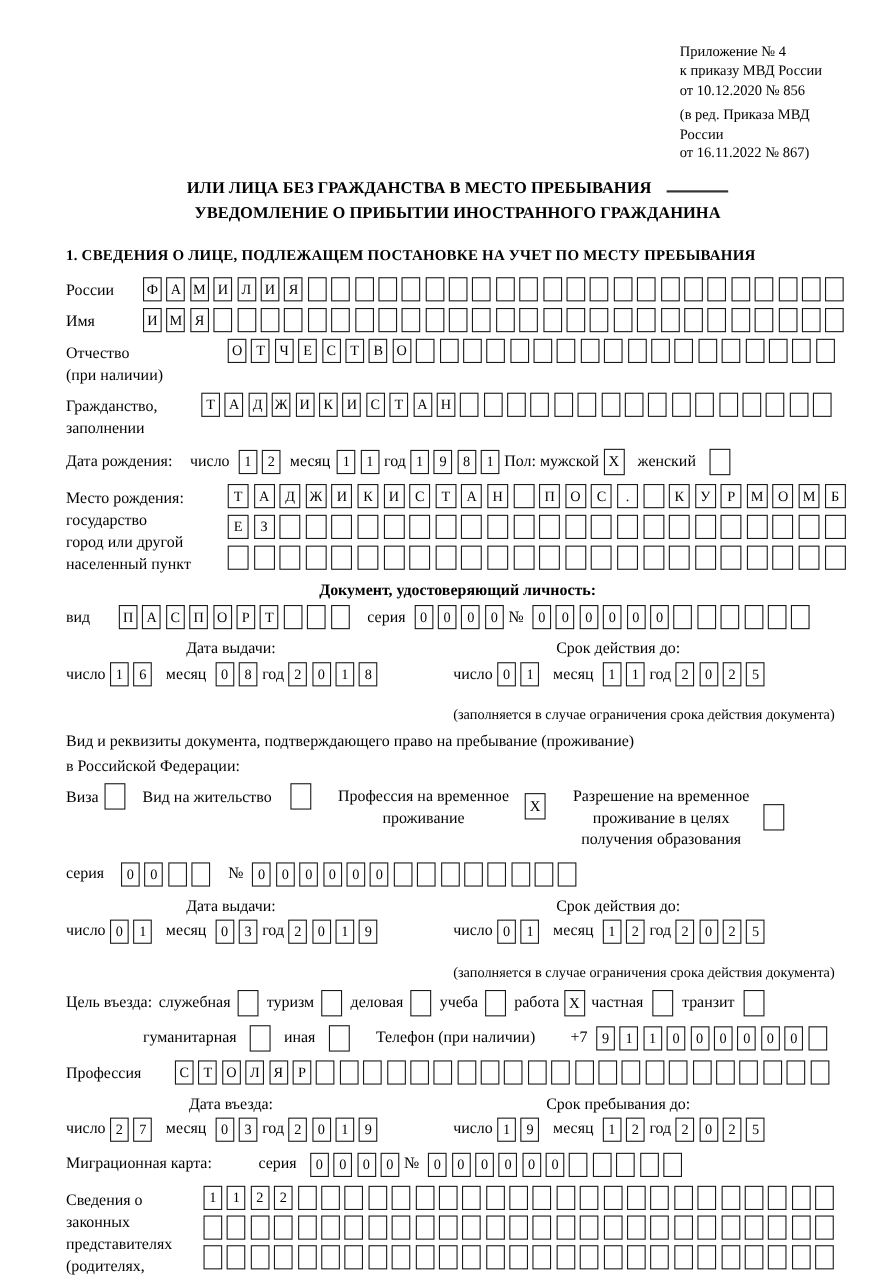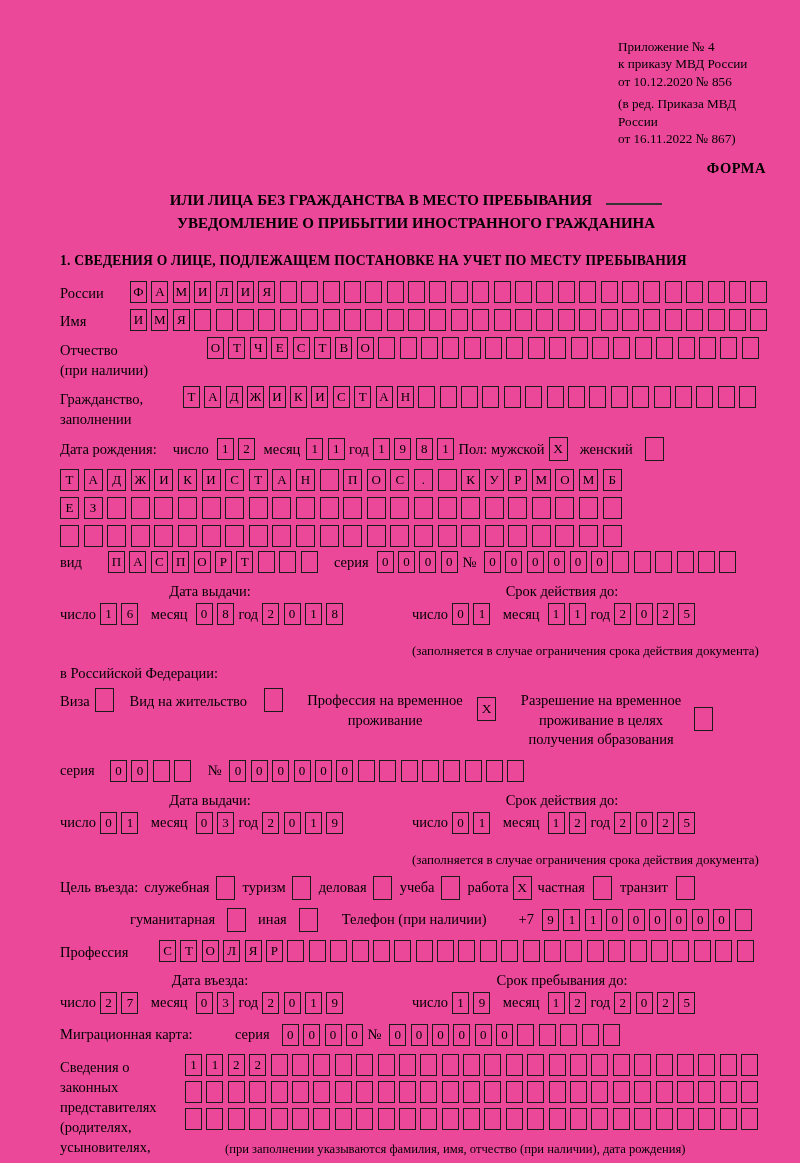--- a/index.html
+++ b/index.html
@@ -1,21 +1,21 @@
 <!DOCTYPE html>
 <html><head>
 <meta charset="utf-8">
 <style>
   * { box-sizing: border-box; margin: 0; padding: 0; }
   html,body { background:#888; }
   .page {
     position: relative;
     width: 800px; height: 1163px;
     margin: 0 auto;
-    background: #ec4899;
+    background: #ffffff;
     color: #000;
     font-family: "Liberation Serif", "DejaVu Serif", serif;
     font-size: 14.5px;
     padding: 38px 28px 0 60px;
     overflow: hidden;
   }
   .ref { margin-left: 558px; font-size: 13.2px; line-height: 1.32; }
   .ref .gap { margin-top: 5px; }
   .forma { text-align: right; font-weight: bold; font-size: 14.5px; padding-right: 6px; margin-top: 12px; letter-spacing: .5px; }
   .title { text-align: center; font-weight: bold; font-size: 15px; line-height: 1.55; margin-top: 12px; }
@@ -67,21 +67,20 @@
 
 <div class="page">
 
   <div class="ref">
     <div>Приложение № 4</div>
     <div>к приказу МВД России</div>
     <div>от 10.12.2020 № 856</div>
     <div class="gap">(в ред. Приказа МВД России</div>
     <div>от 16.11.2022 № 867)</div>
   </div>
-  <div class="forma">ФОРМА</div>
 
   <div class="title">
     <div>
       <span>ИЛИ ЛИЦА БЕЗ ГРАЖДАНСТВА В МЕСТО ПРЕБЫВАНИЯ</span><span class="title-underline"></span>
     </div>
     <div>УВЕДОМЛЕНИЕ О ПРИБЫТИИ ИНОСТРАННОГО ГРАЖДАНИНА</div>
   </div>
 
   <div class="sec-heading">1. СВЕДЕНИЯ О ЛИЦЕ, ПОДЛЕЖАЩЕМ ПОСТАНОВКЕ НА УЧЕТ ПО МЕСТУ ПРЕБЫВАНИЯ</div>
 
@@ -255,20 +254,26 @@
     <span>Пол: мужской</span>
       <span class="sp4"></span>
     <span class="cb">X</span>
       <span class="sp12"></span>
     <span>женский</span>
       <span class="sp12"></span>
     <span class="cb"></span>
   </div>
 
   <div class="row mt8">
+    <div class="lbl lbl-lines" style="width:147px">
+      <div>Место рождения:</div>
+      <div>государство</div>
+      <div>город или другой</div>
+      <div>населенный пункт</div>
+    </div>
     <div>
       <div class="cells cells-wide" style="margin-bottom:6px">
           <span class="cell">Т</span>
           <span class="cell">А</span>
           <span class="cell">Д</span>
           <span class="cell">Ж</span>
           <span class="cell">И</span>
           <span class="cell">К</span>
           <span class="cell">И</span>
           <span class="cell">С</span>
@@ -337,20 +342,21 @@
           <span class="cell"></span>
           <span class="cell"></span>
           <span class="cell"></span>
           <span class="cell"></span>
           <span class="cell"></span>
           <span class="cell"></span>
         </div>
     </div>
   </div>
 
+  <div style="text-align:center;font-weight:bold;margin-top:6px">Документ, удостоверяющий личность:</div>
 
   <div class="inline mt4" style="margin-top:4px">
     <span style="width:48px">вид</span>
     <span class="cells">
         <span class="cell">П</span>
         <span class="cell">А</span>
         <span class="cell">С</span>
         <span class="cell">П</span>
         <span class="cell">О</span>
         <span class="cell">Р</span>
@@ -435,20 +441,21 @@
             <span class="cell">2</span>
             <span class="cell">0</span>
             <span class="cell">2</span>
             <span class="cell">5</span>
           </span>
       </div>
       <div class="note-r">(заполняется в случае ограничения срока действия документа)</div>
     </div>
   </div>
 
+  <div class="mt8">Вид и реквизиты документа, подтверждающего право на пребывание (проживание)</div>
   <div class="mt6">в Российской Федерации:</div>
 
   <div class="row mt6">
     <div class="opt">
       <span class="olbl">Виза</span>
       <span class="cb"></span>
     </div>
     <span class="sp16"></span>
     <div class="opt">
       <span class="olbl">Вид на жительство</span>

